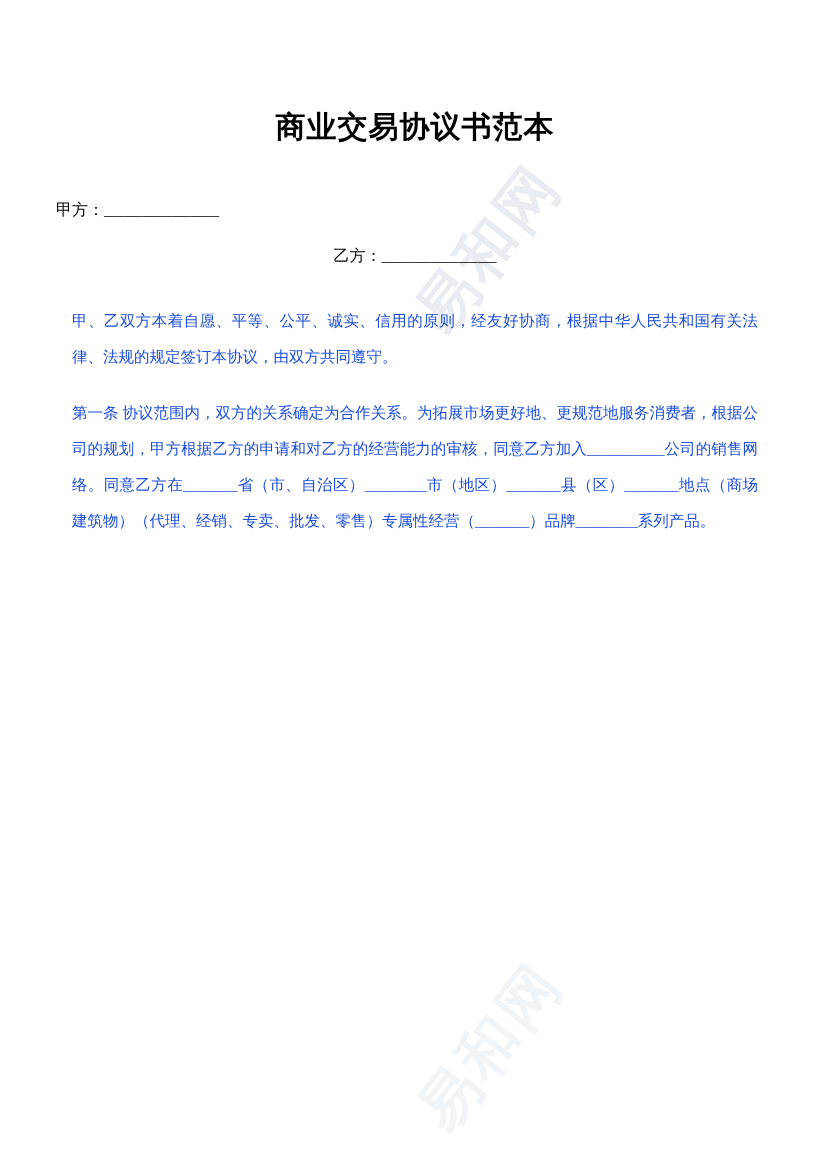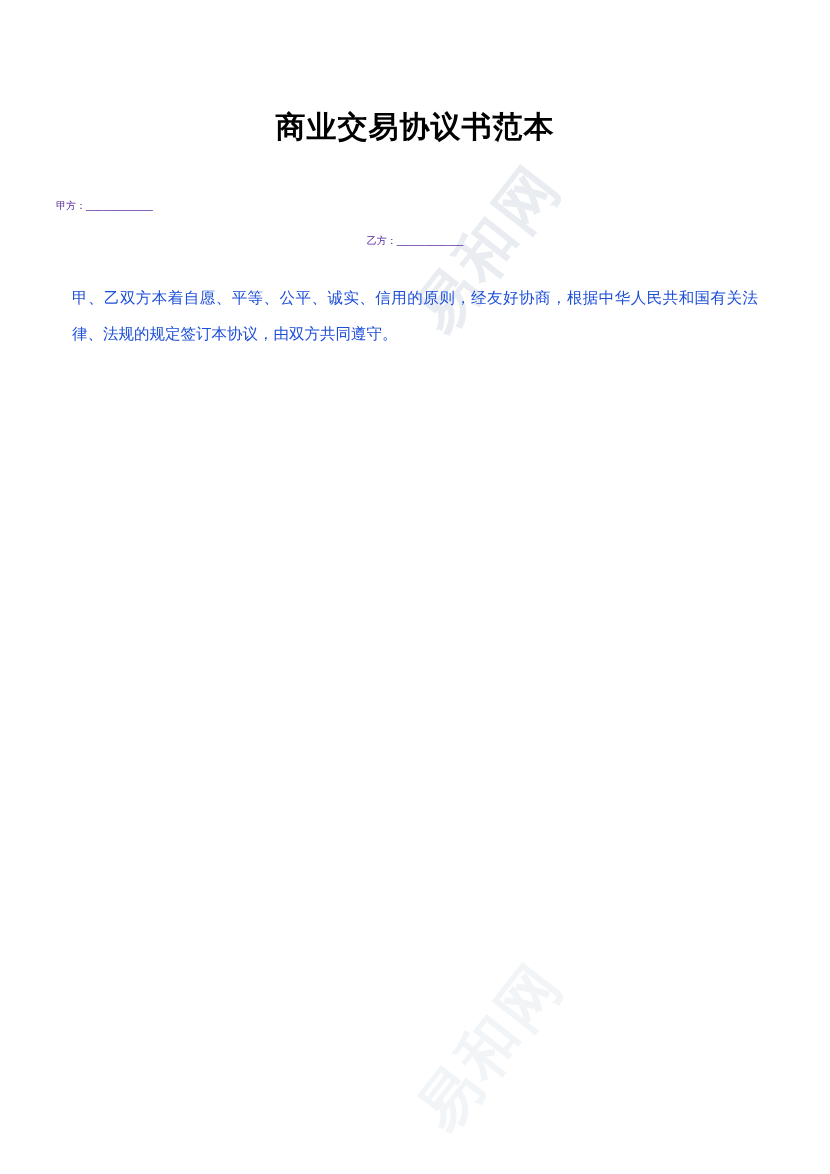--- a/index.html
+++ b/index.html
@@ -68,26 +68,26 @@
     font-weight: 700;
     font-size: 30px;
     line-height: 1;
     color: #000000;
     letter-spacing: 1px;
     margin: 0;
     padding-top: 112px;
   }
 
   .party-line {
-    font-size: 10px;
+    font-size: 16px;
     line-height: 1.9;
-    color: #4c1d95;
+    color: #000000;
     margin: 0;
     white-space: pre;
-    font-family: Liberation Sans, sans-serif;
+    font-family: Liberation Mono, monospace;
   }
 
   .party-block {
     margin-top: 54px;
   }
 
   .party-block .party-line + .party-line {
     margin-top: 16px;
     text-align: center;
   }
@@ -125,16 +125,17 @@
 
     <h1 class="doc-title">商业交易协议书范本</h1>
 
     <div class="party-block">
       <p class="party-line">甲方：____________</p>
       <p class="party-line">乙方：____________</p>
     </div>
 
     <div class="body-block">
       <p class="para">甲、乙双方本着自愿、平等、公平、诚实、信用的原则，经友好协商，根据中华人民共和国有关法律、法规的规定签订本协议，由双方共同遵守。</p>
+      <p class="para">第一条 协议范围内，双方的关系确定为合作关系。为拓展市场更好地、更规范地服务消费者，根据公司的规划，甲方根据乙方的申请和对乙方的经营能力的审核，同意乙方加入__________公司的销售网络。同意乙方在_______省（市、自治区）________市（地区）_______县（区）_______地点（商场建筑物）（代理、经销、专卖、批发、零售）专属性经营（_______）品牌________系列产品。</p>
     </div>
 
   </div>
 </div>
 
 </body></html>

